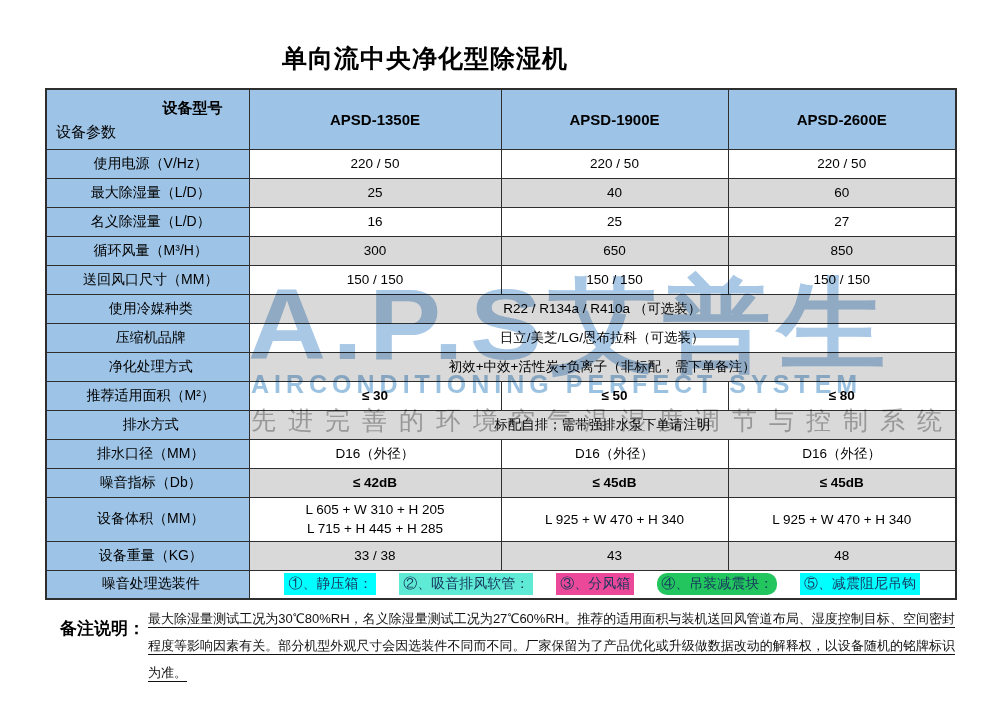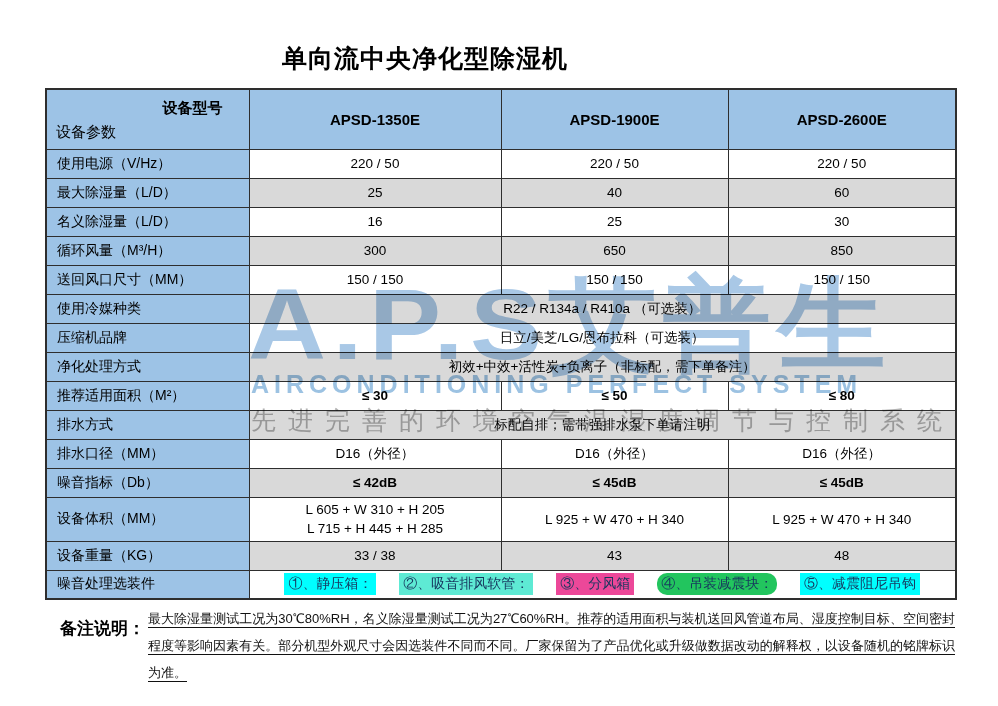--- a/index.html
+++ b/index.html
@@ -36,21 +36,21 @@
     border: 1px solid #2e2e2e;
     text-align: center;
     vertical-align: middle;
     font-size: 13.5px;
     padding: 2px 4px;
     background: #ffffff;
   }
   table.spec tr.shaded td.val { background: #d9d9d9; }
   table.spec td.lbl {
     background: #9dc3e6;
-    text-align: left;
+    text-align: center;
     padding-left: 10px;
     font-size: 14px;
   }
   table.spec tr.hdr td {
     background: #9dc3e6;
     height: 60px;
     font-weight: bold;
     font-size: 15px;
   }
   table.spec tr.body td { height: 29px; }
@@ -170,21 +170,21 @@
         <tr class="body shaded">
           <td class="lbl">最大除湿量（L/D）</td>
           <td class="val">25</td>
           <td class="val">40</td>
           <td class="val">60</td>
         </tr>
         <tr class="body">
           <td class="lbl">名义除湿量（L/D）</td>
           <td class="val">16</td>
           <td class="val">25</td>
-          <td class="val">30</td>
+          <td class="val">27</td>
         </tr>
         <tr class="body shaded">
           <td class="lbl">循环风量（M³/H）</td>
           <td class="val">300</td>
           <td class="val">650</td>
           <td class="val">850</td>
         </tr>
         <tr class="body">
           <td class="lbl">送回风口尺寸（MM）</td>
           <td class="val">150 / 150</td>

